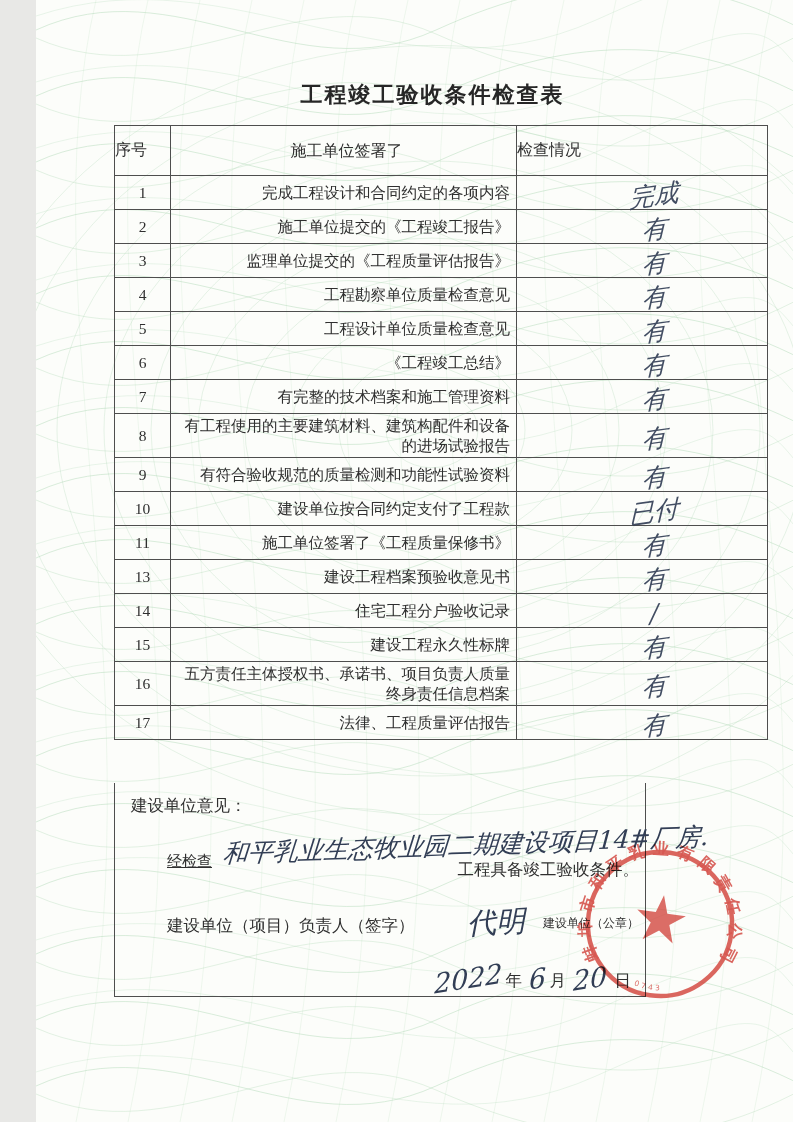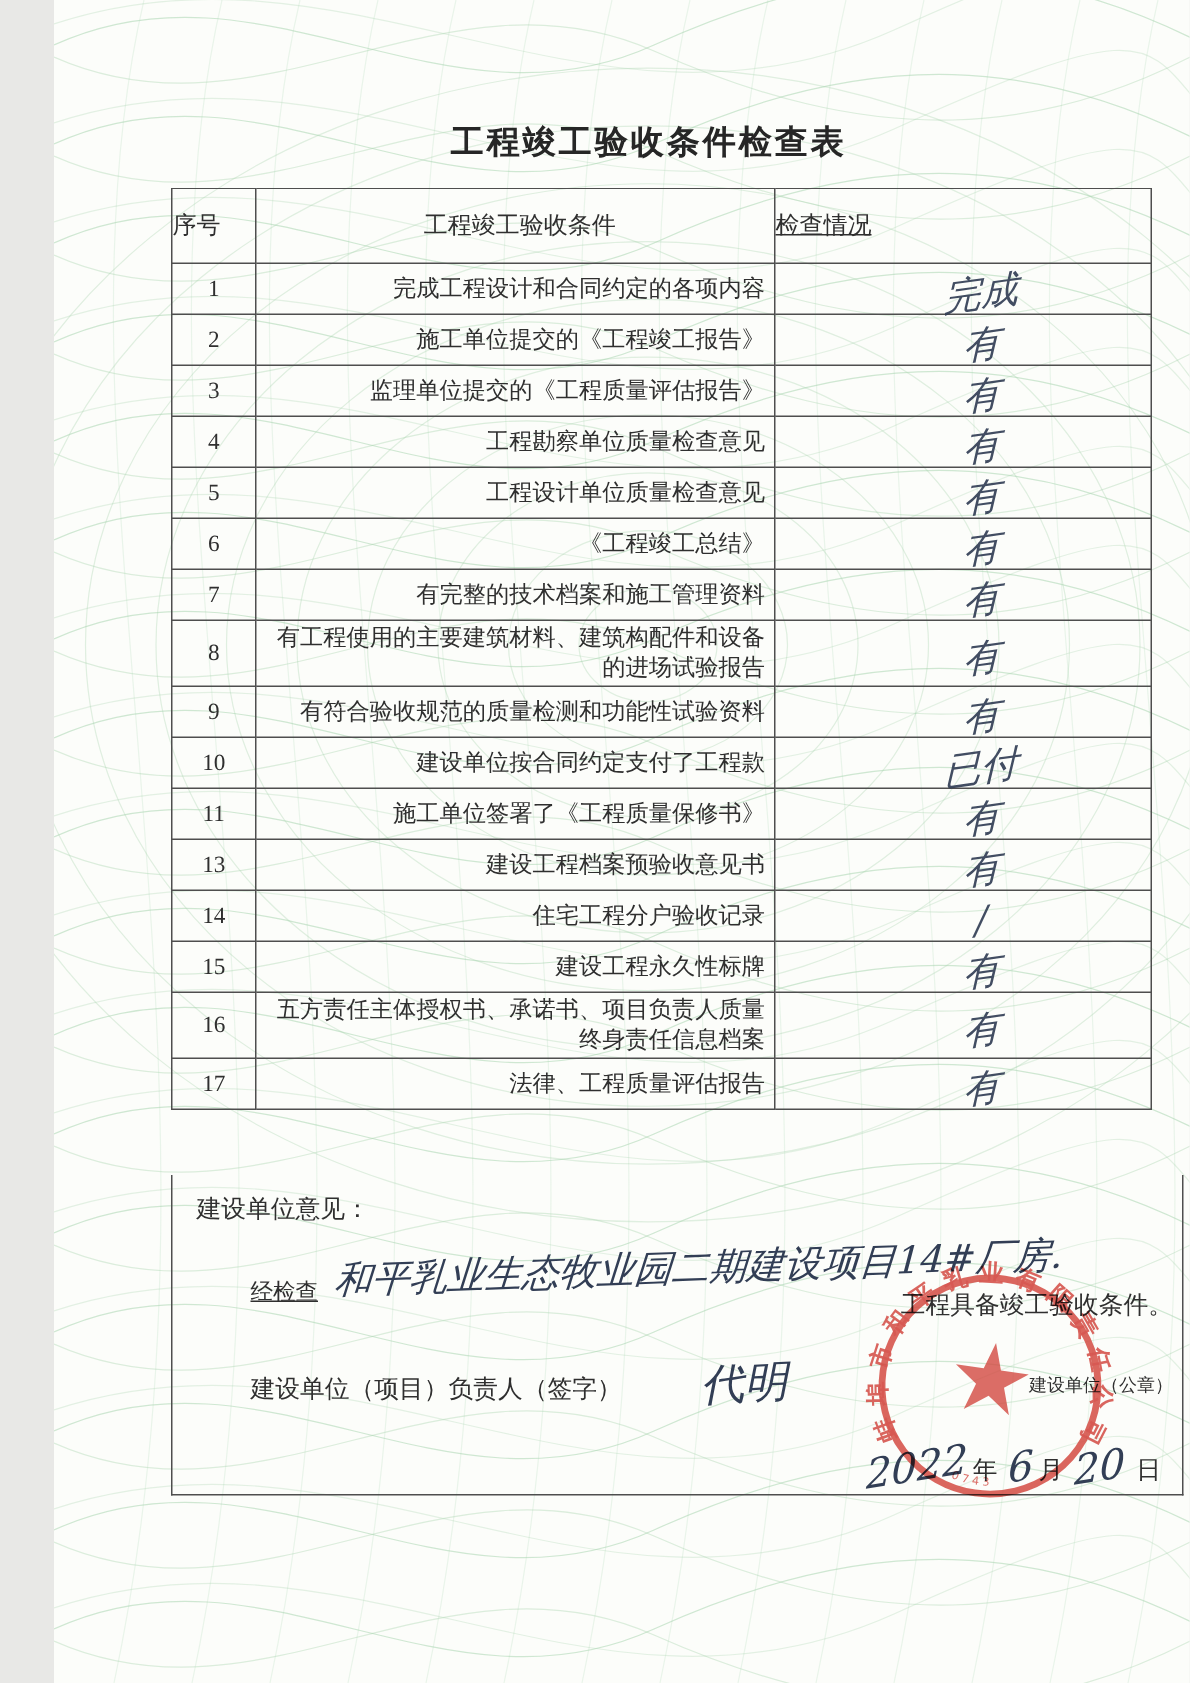--- a/index.html
+++ b/index.html
@@ -36,42 +36,42 @@
     font-weight:normal;
     font-size:15.5px;
     padding:0;
     background:transparent;
   }
   #check-table thead tr{height:50px;}
   #check-table tbody tr{height:34px;}
   #check-table tbody tr.tall{height:44px;}
   .c-no{text-align:center;width:55px;}
   .c-cond{width:327px;text-align:right;padding:1px 6px 1px 12px !important;line-height:1.25;}
-  .c-status{width:250px;text-align:center;overflow:visible;text-decoration:underline;}
+  .c-status{width:250px;text-align:center;overflow:visible;}
   #check-table th{text-align:left;font-size:16px;}
 
   
   .hand{
     font-family:"DejaVu Serif",serif;
     font-style:italic;
     color:#323e55;
     display:inline-block;
   }
   .mark{
     font-size:25px;
     transform:rotate(-8deg) skewX(-8deg);
     position:relative;top:3px;left:12px;
     line-height:1;
     opacity:.92;
   }
 
   
   #opinion-box{
     position:absolute;left:78px;top:783px;
-    width:675px;height:214px;
+    width:532px;height:214px;
     border:1.5px solid #4e4e4e;
     border-top:none;
     box-sizing:border-box;
   }
   #opinion-label{position:absolute;left:16px;top:12px;font-size:16.5px;}
   #inspect-prefix{position:absolute;left:52px;top:69px;font-size:15px;text-decoration:underline;}
   #project-hand{
     position:absolute;left:108px;top:50px;width:400px;
     font-size:25px;transform:rotate(-2deg) skewX(-6deg);
     letter-spacing:0px;line-height:1.1;white-space:nowrap;
@@ -174,21 +174,21 @@
     </svg>
 
   <div class="layer">
 
     <div id="doc-title">工程竣工验收条件检查表</div>
 
     <table id="check-table">
       <thead>
         <tr>
           <th class="c-no">序号</th>
-          <th class="c-cond" style="text-align:center;">工程竣工验收条件</th>
+          <th class="c-cond" style="text-align:center;">施工单位签署了</th>
           <th class="c-status">检查情况</th>
         </tr>
       </thead>
       <tbody>
         <tr>
           <td class="c-no">1</td>
           <td class="c-cond">完成工程设计和合同约定的各项内容</td>
           <td class="c-status"><span class="hand mark">完成</span></td>
         </tr>
         <tr>

